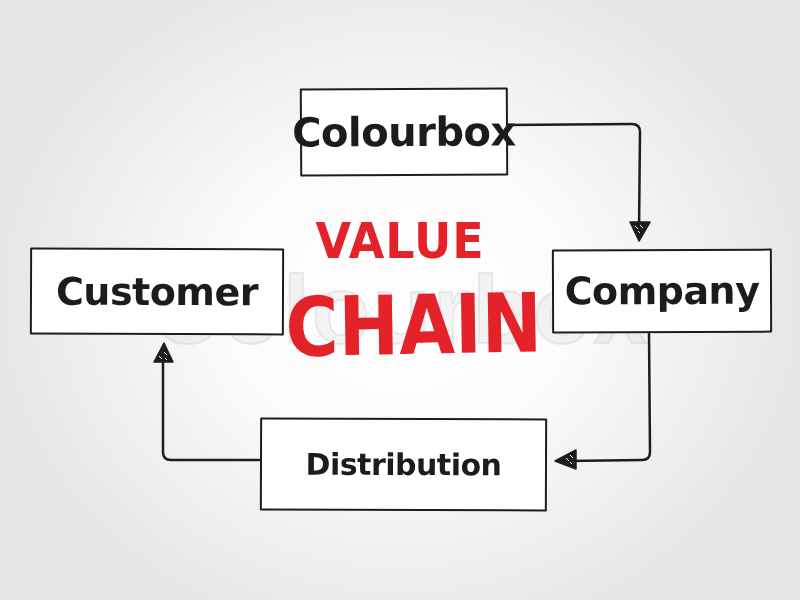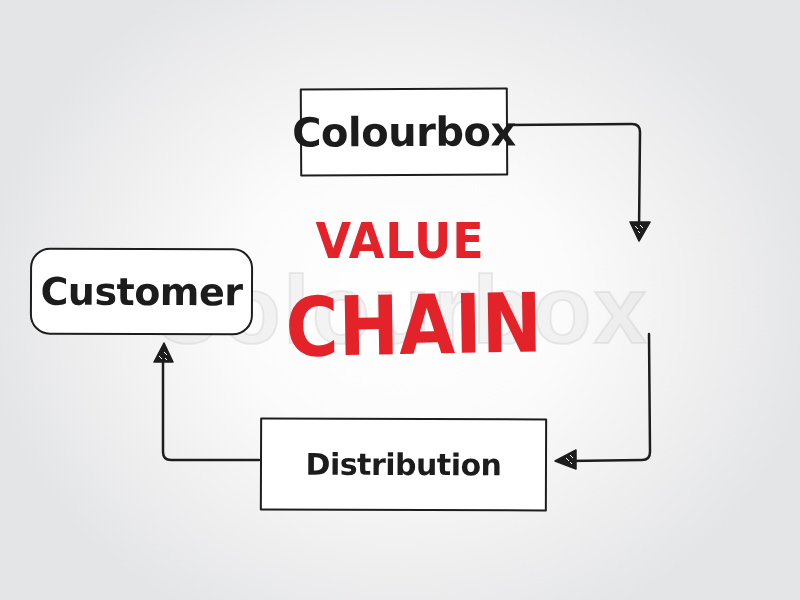--- a/index.html
+++ b/index.html
@@ -19,21 +19,21 @@
     position: absolute; box-sizing: border-box;
     border: 2.5px solid #1d1d1d; background: #ffffff;
     display: flex; align-items: center; justify-content: center;
     border-radius: 1px;
   }
   .node-label {
     font-family: "DejaVu Sans", sans-serif; font-weight: bold; color: #1c1c1c;
     font-size: 40px; letter-spacing: -0.5px; white-space: nowrap;
   }
   #node-supplier { left: 300px; top: 88px; width: 208px; height: 88px; transform: rotate(-0.3deg); }
-  #node-customer { left: 30px; top: 248px; width: 223px; height: 87px; transform: rotate(0.2deg); border-radius: 20px; }
+  #node-customer { left: 30px; top: 248px; width: 254px; height: 87px; transform: rotate(0.2deg); }
   #node-customer .node-label { font-size: 38px; }
   #node-company  { left: 552px; top: 249px; width: 220px; height: 84px; transform: rotate(-0.2deg); }
   #node-company .node-label { font-size: 38px; }
   #node-distribution { left: 260px; top: 418px; width: 287px; height: 93px; transform: rotate(0.2deg); }
   #node-distribution .node-label { font-size: 30px; }
   .title {
     position: absolute; left: 270px; width: 260px; text-align: center;
     font-family: "DejaVu Sans", sans-serif; font-weight: bold; color: #e3222a;
     white-space: nowrap;
   }
@@ -66,20 +66,23 @@
       <path d="M259 460 L171 460 Q163 460 163 452 L163 358" fill="none" stroke="#1d1d1d" stroke-width="2.5" stroke-linecap="round" stroke-linejoin="round"></path>
       <polygon points="154,362 173,362 164,343" fill="#1d1d1d" stroke="#1d1d1d" stroke-width="1.5" stroke-linejoin="round"></polygon>
       <path d="M159 356 l3 3 M164 352 l3 3 M165 358 l2 2" stroke="#ffffff" stroke-width="1"></path>
     </g>
   </svg>
 
   <div id="node-supplier" class="node">
     <span class="node-label">Colourbox</span>
   </div>
 
+  <div id="node-company" class="node">
+    <span class="node-label">Company</span>
+  </div>
 
   <div id="node-distribution" class="node">
     <span class="node-label">Distribution</span>
   </div>
 
   <div id="node-customer" class="node">
     <span class="node-label">Customer</span>
   </div>
 
   <div id="title-line1" class="title">VALUE</div>

